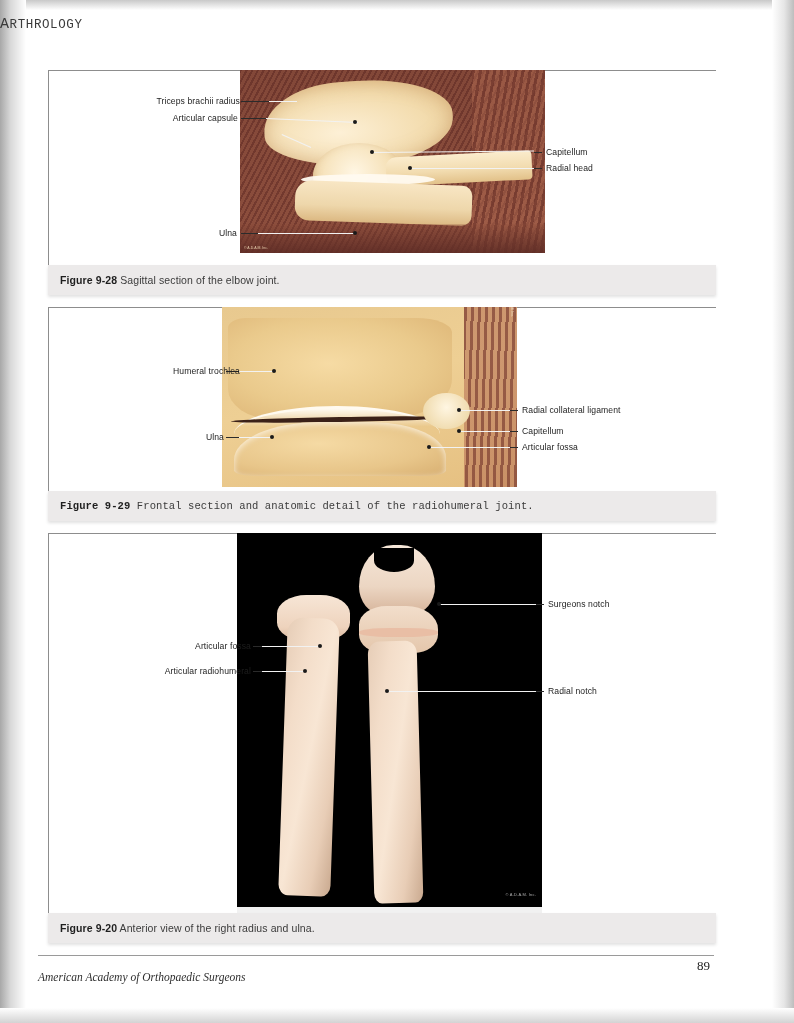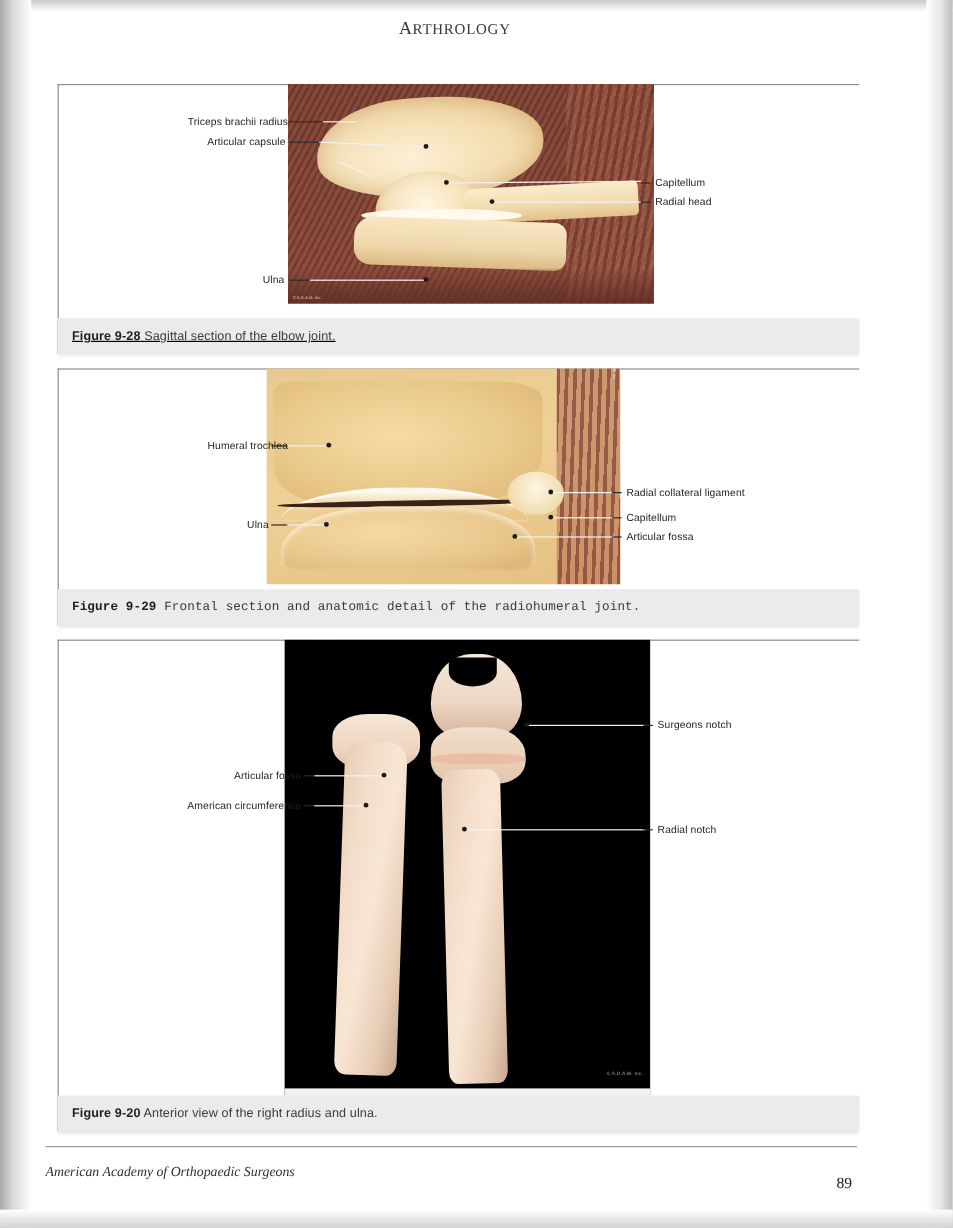--- a/index.html
+++ b/index.html
@@ -45,22 +45,22 @@
     width: 794px; height: 14px;
     background: linear-gradient(to top, #cfcfcf 0%, #ffffff 100%);
     pointer-events: none;
   }
 
   .running-head {
     position: absolute;
     top: 16px;
     left: 0;
     width: 758px;
-    text-align: center;
-    font-family: Liberation Serif, serif;
+    text-align: left;
+    font-family: Liberation Mono, monospace;
     font-size: 12.5px;
     letter-spacing: 0.6px;
     color: #3a3a3a;
   }
   .running-head .cap {
     font-size: 15px;
   }
 
   
   .figure-block {
@@ -326,21 +326,21 @@
     left: 38px;
     top: 971px;
     font-family: "Liberation Serif", serif;
     font-style: italic;
     font-size: 11.5px;
     color: #2e2e2e;
   }
   .folio {
     position: absolute;
     right: 84px;
-    top: 978px;
+    top: 958px;
     font-family: "Liberation Serif", serif;
     font-size: 13px;
     color: #222;
   }
   .page-bottom-smudge {
     position: absolute;
     left: 0; top: 1008px;
     width: 794px; height: 15px;
     background: linear-gradient(to bottom, #ffffff 0%, #d3d3d3 100%);
   }
@@ -391,21 +391,21 @@
     <div class="leader light" style="left:410px; top:168px; width:124px;"></div>
     <div class="leader" style="left:534px; top:168px; width:8px;"></div>
     <div class="dot" style="left:408px; top:166px;"></div>
 
     <div class="lbl left" style="left:60px; top:96px; width:180px;">Triceps brachii radius</div>
     <div class="lbl left" style="left:60px; top:113px; width:178px;">Articular capsule</div>
     <div class="lbl left" style="left:60px; top:228px; width:177px;">Ulna</div>
     <div class="lbl right" style="left:546px; top:147px;">Capitellum</div>
     <div class="lbl right" style="left:546px; top:163px;">Radial head</div>
 
-    <div class="caption-bar" style="left:48px; top:265px; width:668px; height:30px;text-decoration:underline;">
+    <div class="caption-bar" style="left:48px; top:265px; width:668px; height:30px;">
       <div class="caption-text">
         <b>Figure 9-28</b>
         <span>Sagittal section of the elbow joint.</span>
       </div>
     </div>
   </div>
 
   <div class="figure-block">
     <div class="rule-frame" style="left:48px; top:307px; width:668px; height:214px;"></div>
 
@@ -481,21 +481,21 @@
 
     <div class="leader" style="left:253px; top:646px; width:10px;"></div>
     <div class="leader light" style="left:262px; top:646px; width:58px;"></div>
     <div class="dot" style="left:318px; top:644px;"></div>
 
     <div class="leader" style="left:253px; top:671px; width:10px;"></div>
     <div class="leader light" style="left:262px; top:671px; width:44px;"></div>
     <div class="dot" style="left:303px; top:669px;"></div>
 
     <div class="lbl left" style="left:100px; top:641px; width:151px;">Articular fossa</div>
-    <div class="lbl left" style="left:100px; top:666px; width:151px;">American circumference</div>
+    <div class="lbl left" style="left:100px; top:666px; width:151px;">Articular radiohumeral</div>
     <div class="lbl right" style="left:548px; top:599px;">Surgeons notch</div>
     <div class="lbl right" style="left:548px; top:686px;">Radial notch</div>
 
     <div class="caption-bar" style="left:48px; top:913px; width:668px; height:30px;">
       <div class="caption-text">
         <b>Figure 9-20</b>
         <span>Anterior view of the right radius and ulna.</span>
       </div>
     </div>
   </div>

